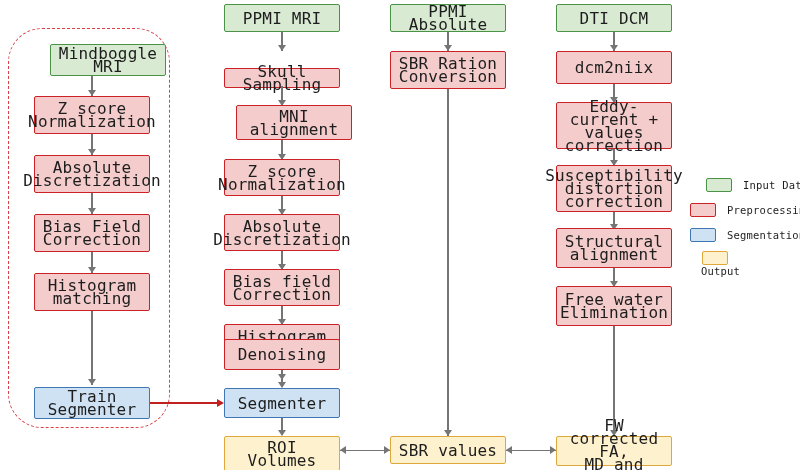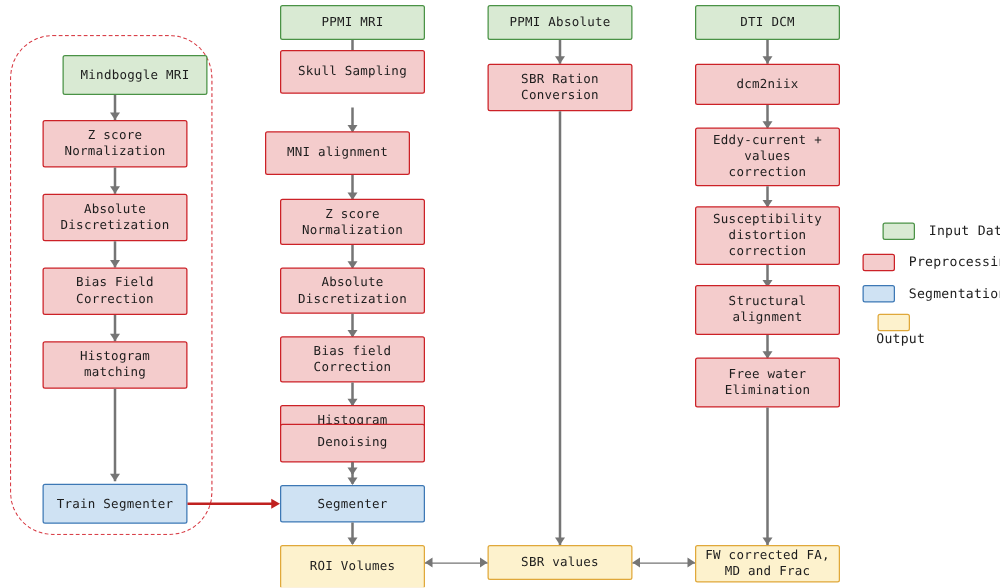--- a/index.html
+++ b/index.html
@@ -18,21 +18,21 @@
     background: #ffffff;
     overflow: hidden;
   }
   .node {
     position: absolute;
     box-sizing: border-box;
     display: flex;
     align-items: center;
     justify-content: center;
     text-align: center;
-    font-size: 10px;
+    font-size: 16px;
     line-height: 13px;
     letter-spacing: 0.2px;
     color: #1d1d1d;
     border-width: 1.6px;
     border-style: solid;
     border-radius: 2px;
     white-space: pre-line;
     padding: 2px 3px;
   }
   .node.input {
@@ -175,25 +175,25 @@
 
   <div class="node seg" style="left:34px; top:387px; width:116px; height:32px;">Train Segmenter</div>
 
   <div class="hline-red" style="left:150px; top:402px; width:68px;"></div>
   <div class="arrow-right-red" style="left:217px; top:398.5px;"></div>
 
   <div class="node input" style="left:224px; top:4px; width:116px; height:28px;">PPMI MRI</div>
   <div class="vline" style="left:281.3px; top:32px; height:19px;"></div>
   <div class="arrow-down" style="left:278px; top:45px;"></div>
 
-  <div class="node prep" style="left:224px; top:40px; width:116px; height:35px;">Skull Sampling</div>
+  <div class="node prep" style="left:224px; top:68px; width:116px; height:20px;">Skull Sampling</div>
   <div class="vline" style="left:281.3px; top:86px; height:19px;"></div>
   <div class="arrow-down" style="left:278px; top:100px;"></div>
 
-  <div class="node prep" style="left:212px; top:105px; width:116px; height:35px;">MNI alignment</div>
+  <div class="node prep" style="left:236px; top:105px; width:116px; height:35px;">MNI alignment</div>
   <div class="vline" style="left:281.3px; top:140px; height:19px;"></div>
   <div class="arrow-down" style="left:278px; top:154px;"></div>
 
   <div class="node prep" style="left:224px; top:159px; width:116px; height:37px;">Z score
 Normalization</div>
   <div class="vline" style="left:281.3px; top:196px; height:18px;"></div>
   <div class="arrow-down" style="left:278px; top:209px;"></div>
 
   <div class="node prep" style="left:224px; top:214px; width:116px; height:37px;">Absolute
 Discretization</div>

